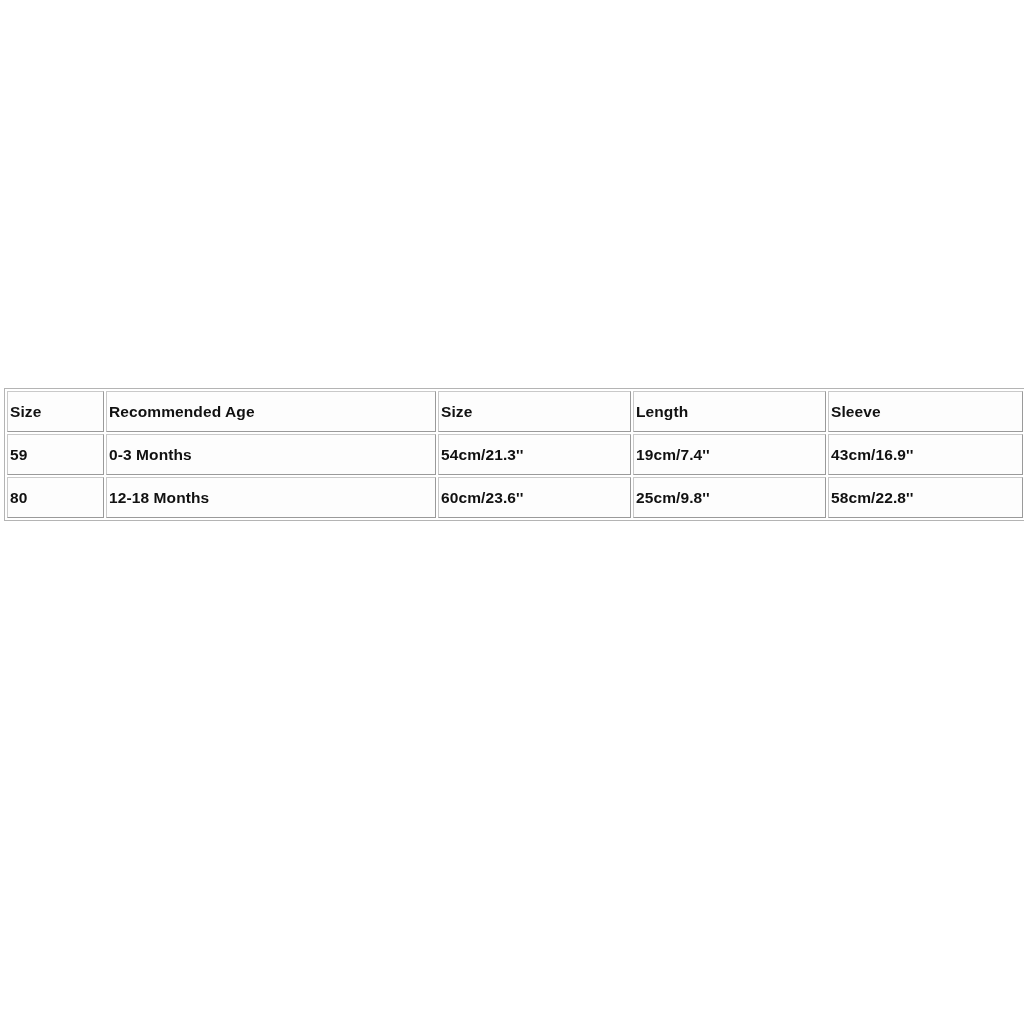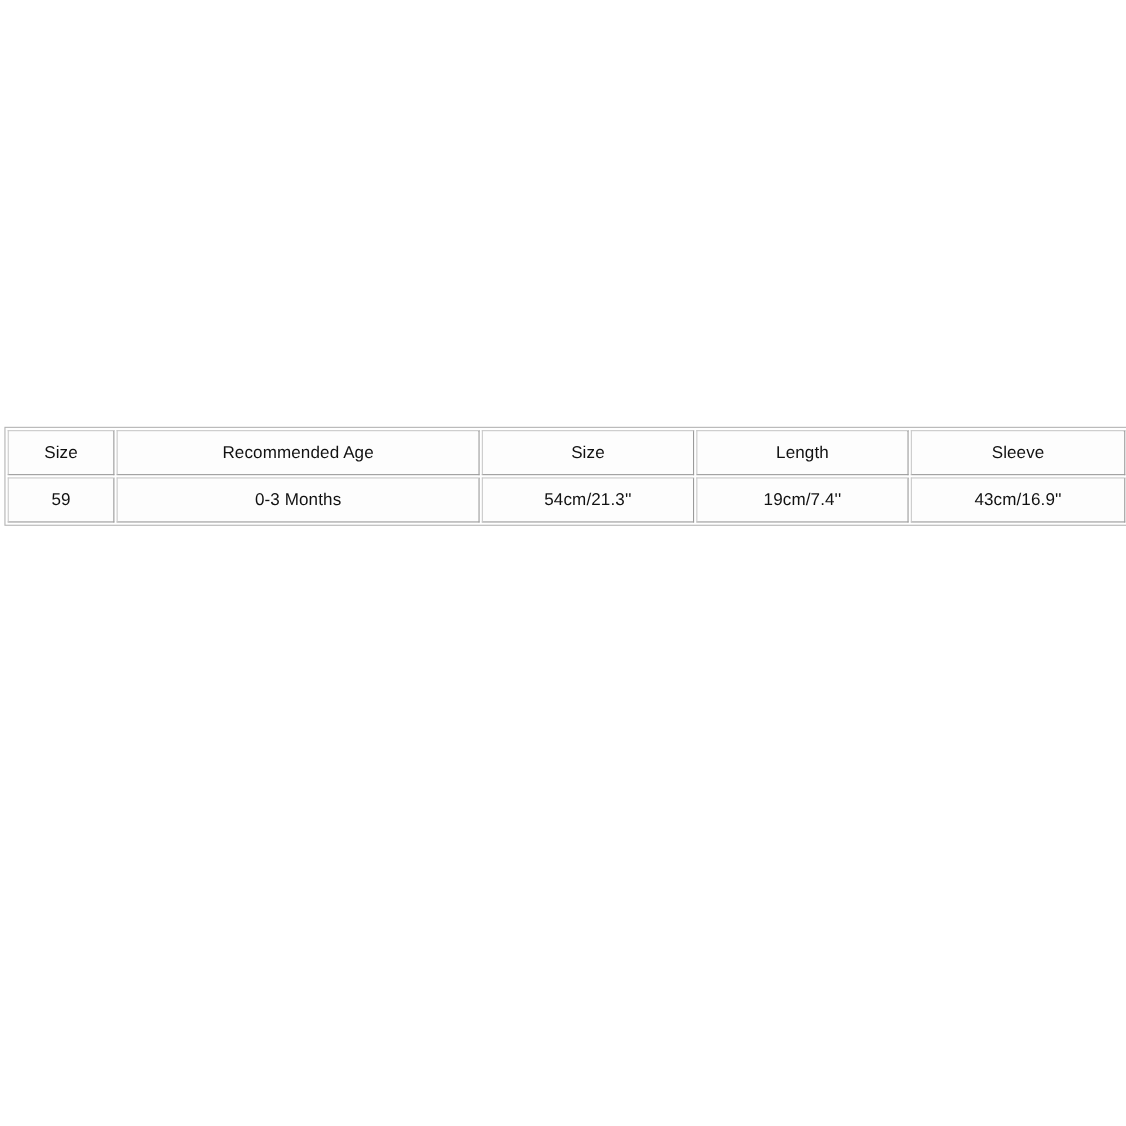--- a/index.html
+++ b/index.html
@@ -31,23 +31,23 @@
     table-layout: fixed;
   }
 
   table.size-chart td,
   table.size-chart th {
     background: #fdfdfd;
     border-top: 1px solid #c9c9c9;
     border-left: 1px solid #c9c9c9;
     border-right: 1px solid #9a9a9a;
     border-bottom: 1px solid #9a9a9a;
-    text-align: center;
+    text-align: left;
     vertical-align: middle;
-    font-weight: normal;
+    font-weight: bold;
     font-size: 15.5px;
     color: #111111;
     letter-spacing: 0.1px;
     height: 39px;
     padding: 0 2px;
     font-family: "Liberation Sans", sans-serif;
   }
 
   table.size-chart th {
     height: 39px;
@@ -82,15 +82,22 @@
       </tr>
     </thead>
     <tbody>
       <tr>
         <td>59</td>
         <td>0-3 Months</td>
         <td>54cm/21.3''</td>
         <td>19cm/7.4''</td>
         <td>43cm/16.9''</td>
       </tr>
+      <tr>
+        <td>80</td>
+        <td>12-18 Months</td>
+        <td>60cm/23.6''</td>
+        <td>25cm/9.8''</td>
+        <td>58cm/22.8''</td>
+      </tr>
     </tbody>
   </table>
 </div>
 
 </body></html>

